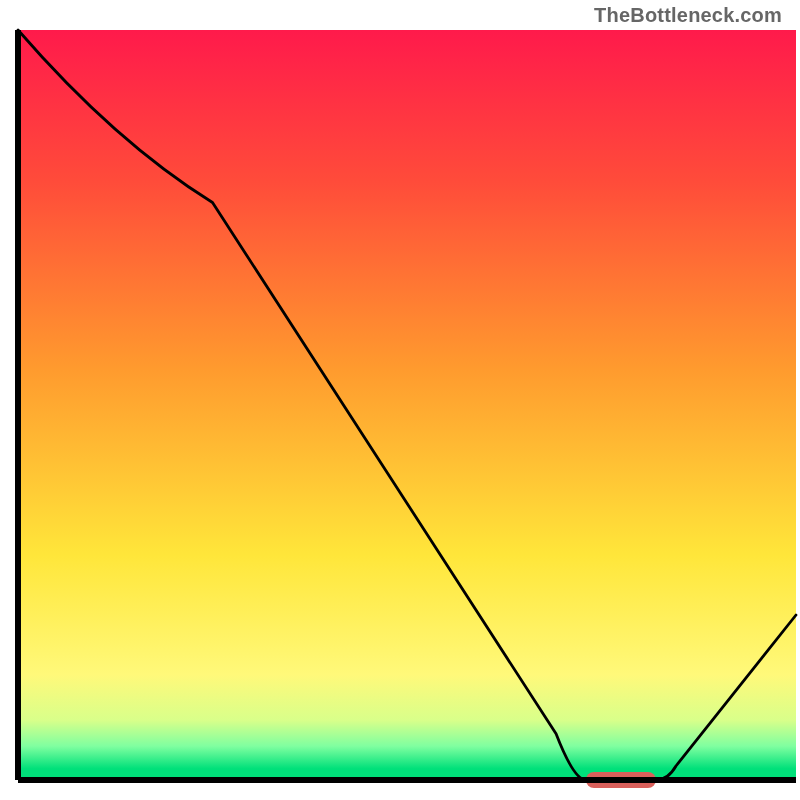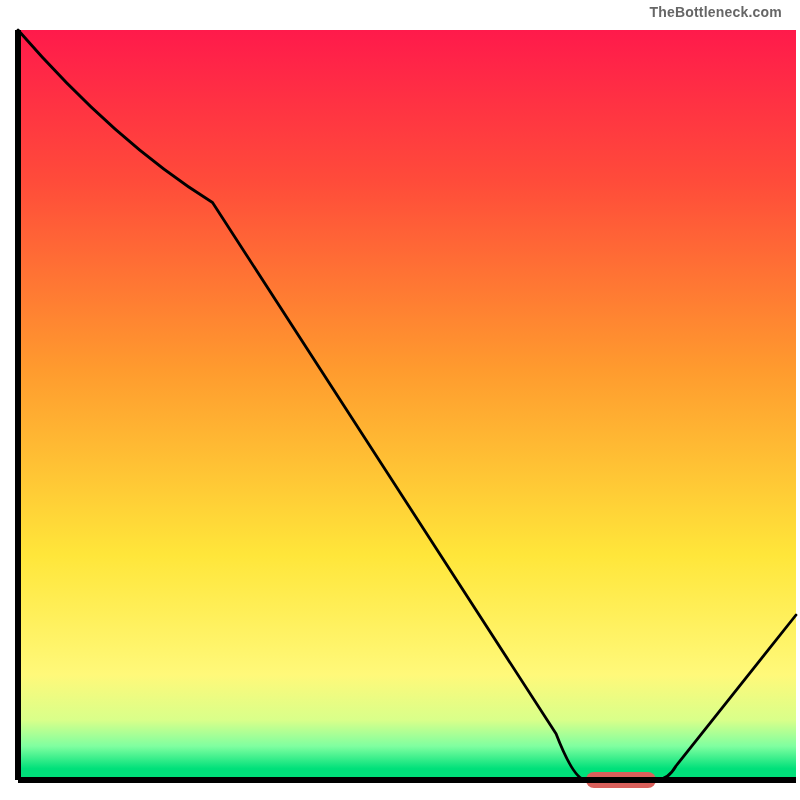--- a/index.html
+++ b/index.html
@@ -12,21 +12,21 @@
   }
   .container {
     position: relative;
     width: 800px;
     height: 800px;
   }
   .watermark {
     position: absolute;
     top: 4px;
     right: 18px;
-    font-size: 14px;
+    font-size: 20px;
     font-weight: 600;
     color: #666666;
     letter-spacing: 0.2px;
   }
   svg.chart {
     position: absolute;
     top: 0;
     left: 0;
   }
 </style>

